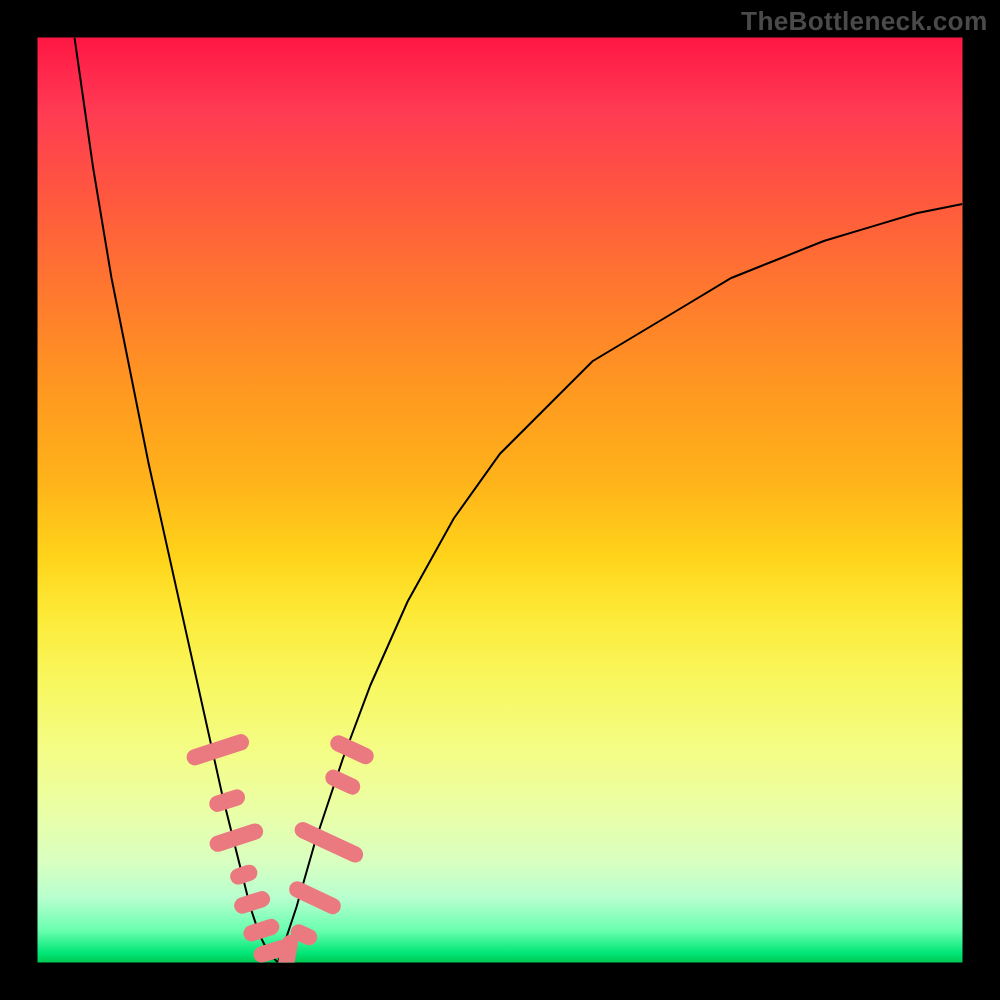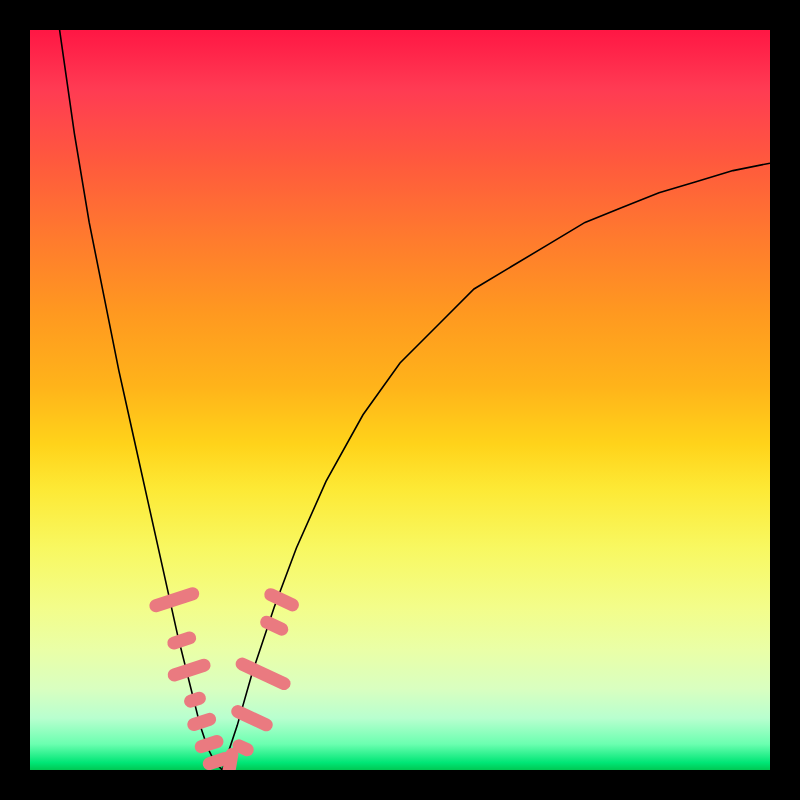--- a/index.html
+++ b/index.html
@@ -54,20 +54,21 @@
   .curve { fill: none; stroke: #000; stroke-width: 1.6; }
   .marker {
     fill: #ea7a80;
     stroke: none;
   }
 </style>
 </head>
 <body>
 
 <div class="frame">
+  <div class="watermark">TheBottleneck.com</div>
   <div class="plot-area">
     <svg class="curves" viewBox="0 0 740 740">
       <g id="curve-group">
           <path d="M29.6 0.0 L44.4 103.6 L59.2 192.4 L74.0 266.4 L88.8 340.4 L103.6 407.0 L118.4 473.6 L133.2 540.2 L148.0 606.8 L155.4 636.4 L162.8 666.0 L170.2 695.6 L177.6 717.8 L185.0 732.6 L192.4 740.0" class="curve"></path>
           <path d="M192.4 740.0 L207.2 695.6 L222.0 643.8 L244.2 577.2 L266.4 518.0 L296.0 451.4 L333.0 384.8 L370.0 333.0 L407.0 296.0 L444.0 259.0 L481.0 236.8 L518.0 214.6 L555.0 192.4 L592.0 177.6 L629.0 162.8 L666.0 151.7 L703.0 140.6 L740.0 133.2" class="curve"></path>
         </g>
       <g id="marker-group">
           <rect x="-6.5" y="-25.9" width="13" height="51.8" rx="6.5" class="marker" transform="translate(144.3,569.8) rotate(72)"></rect>
           <rect x="-6.5" y="-14.8" width="13" height="29.6" rx="6.5" class="marker" transform="translate(151.7,610.5) rotate(72)"></rect>
           <rect x="-6.5" y="-22.2" width="13" height="44.4" rx="6.5" class="marker" transform="translate(159.1,640.1) rotate(72)"></rect>

